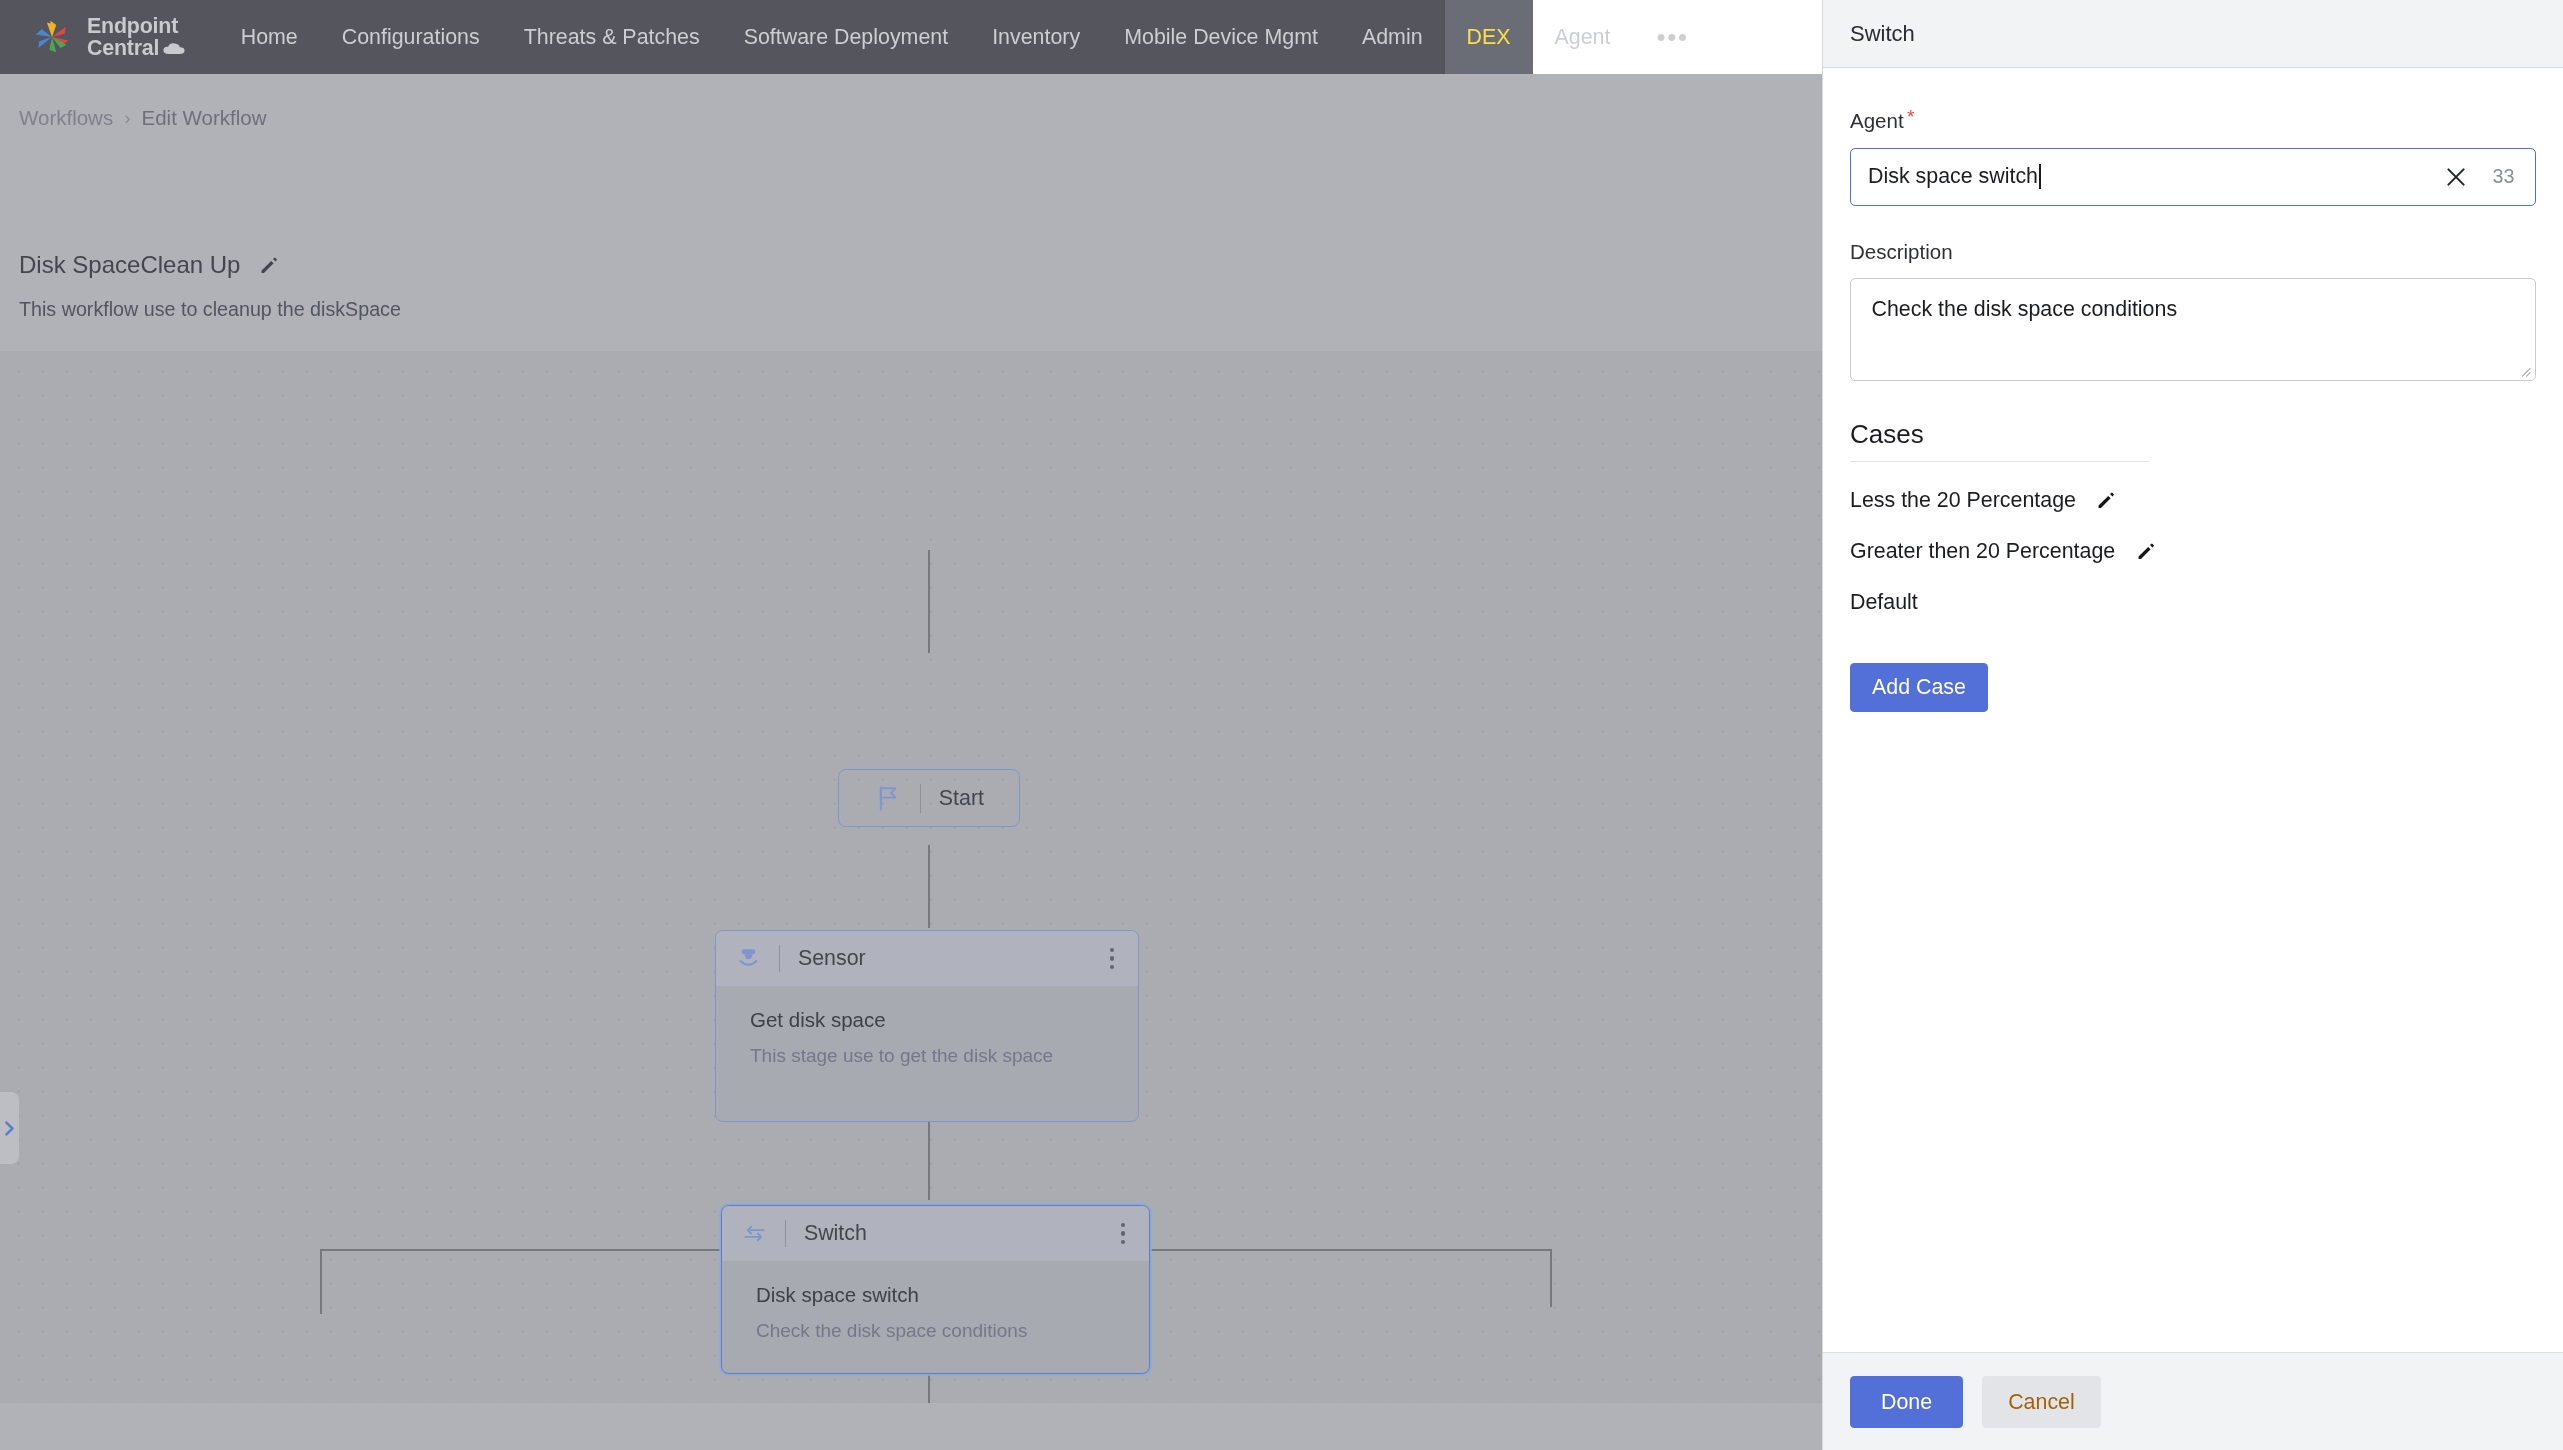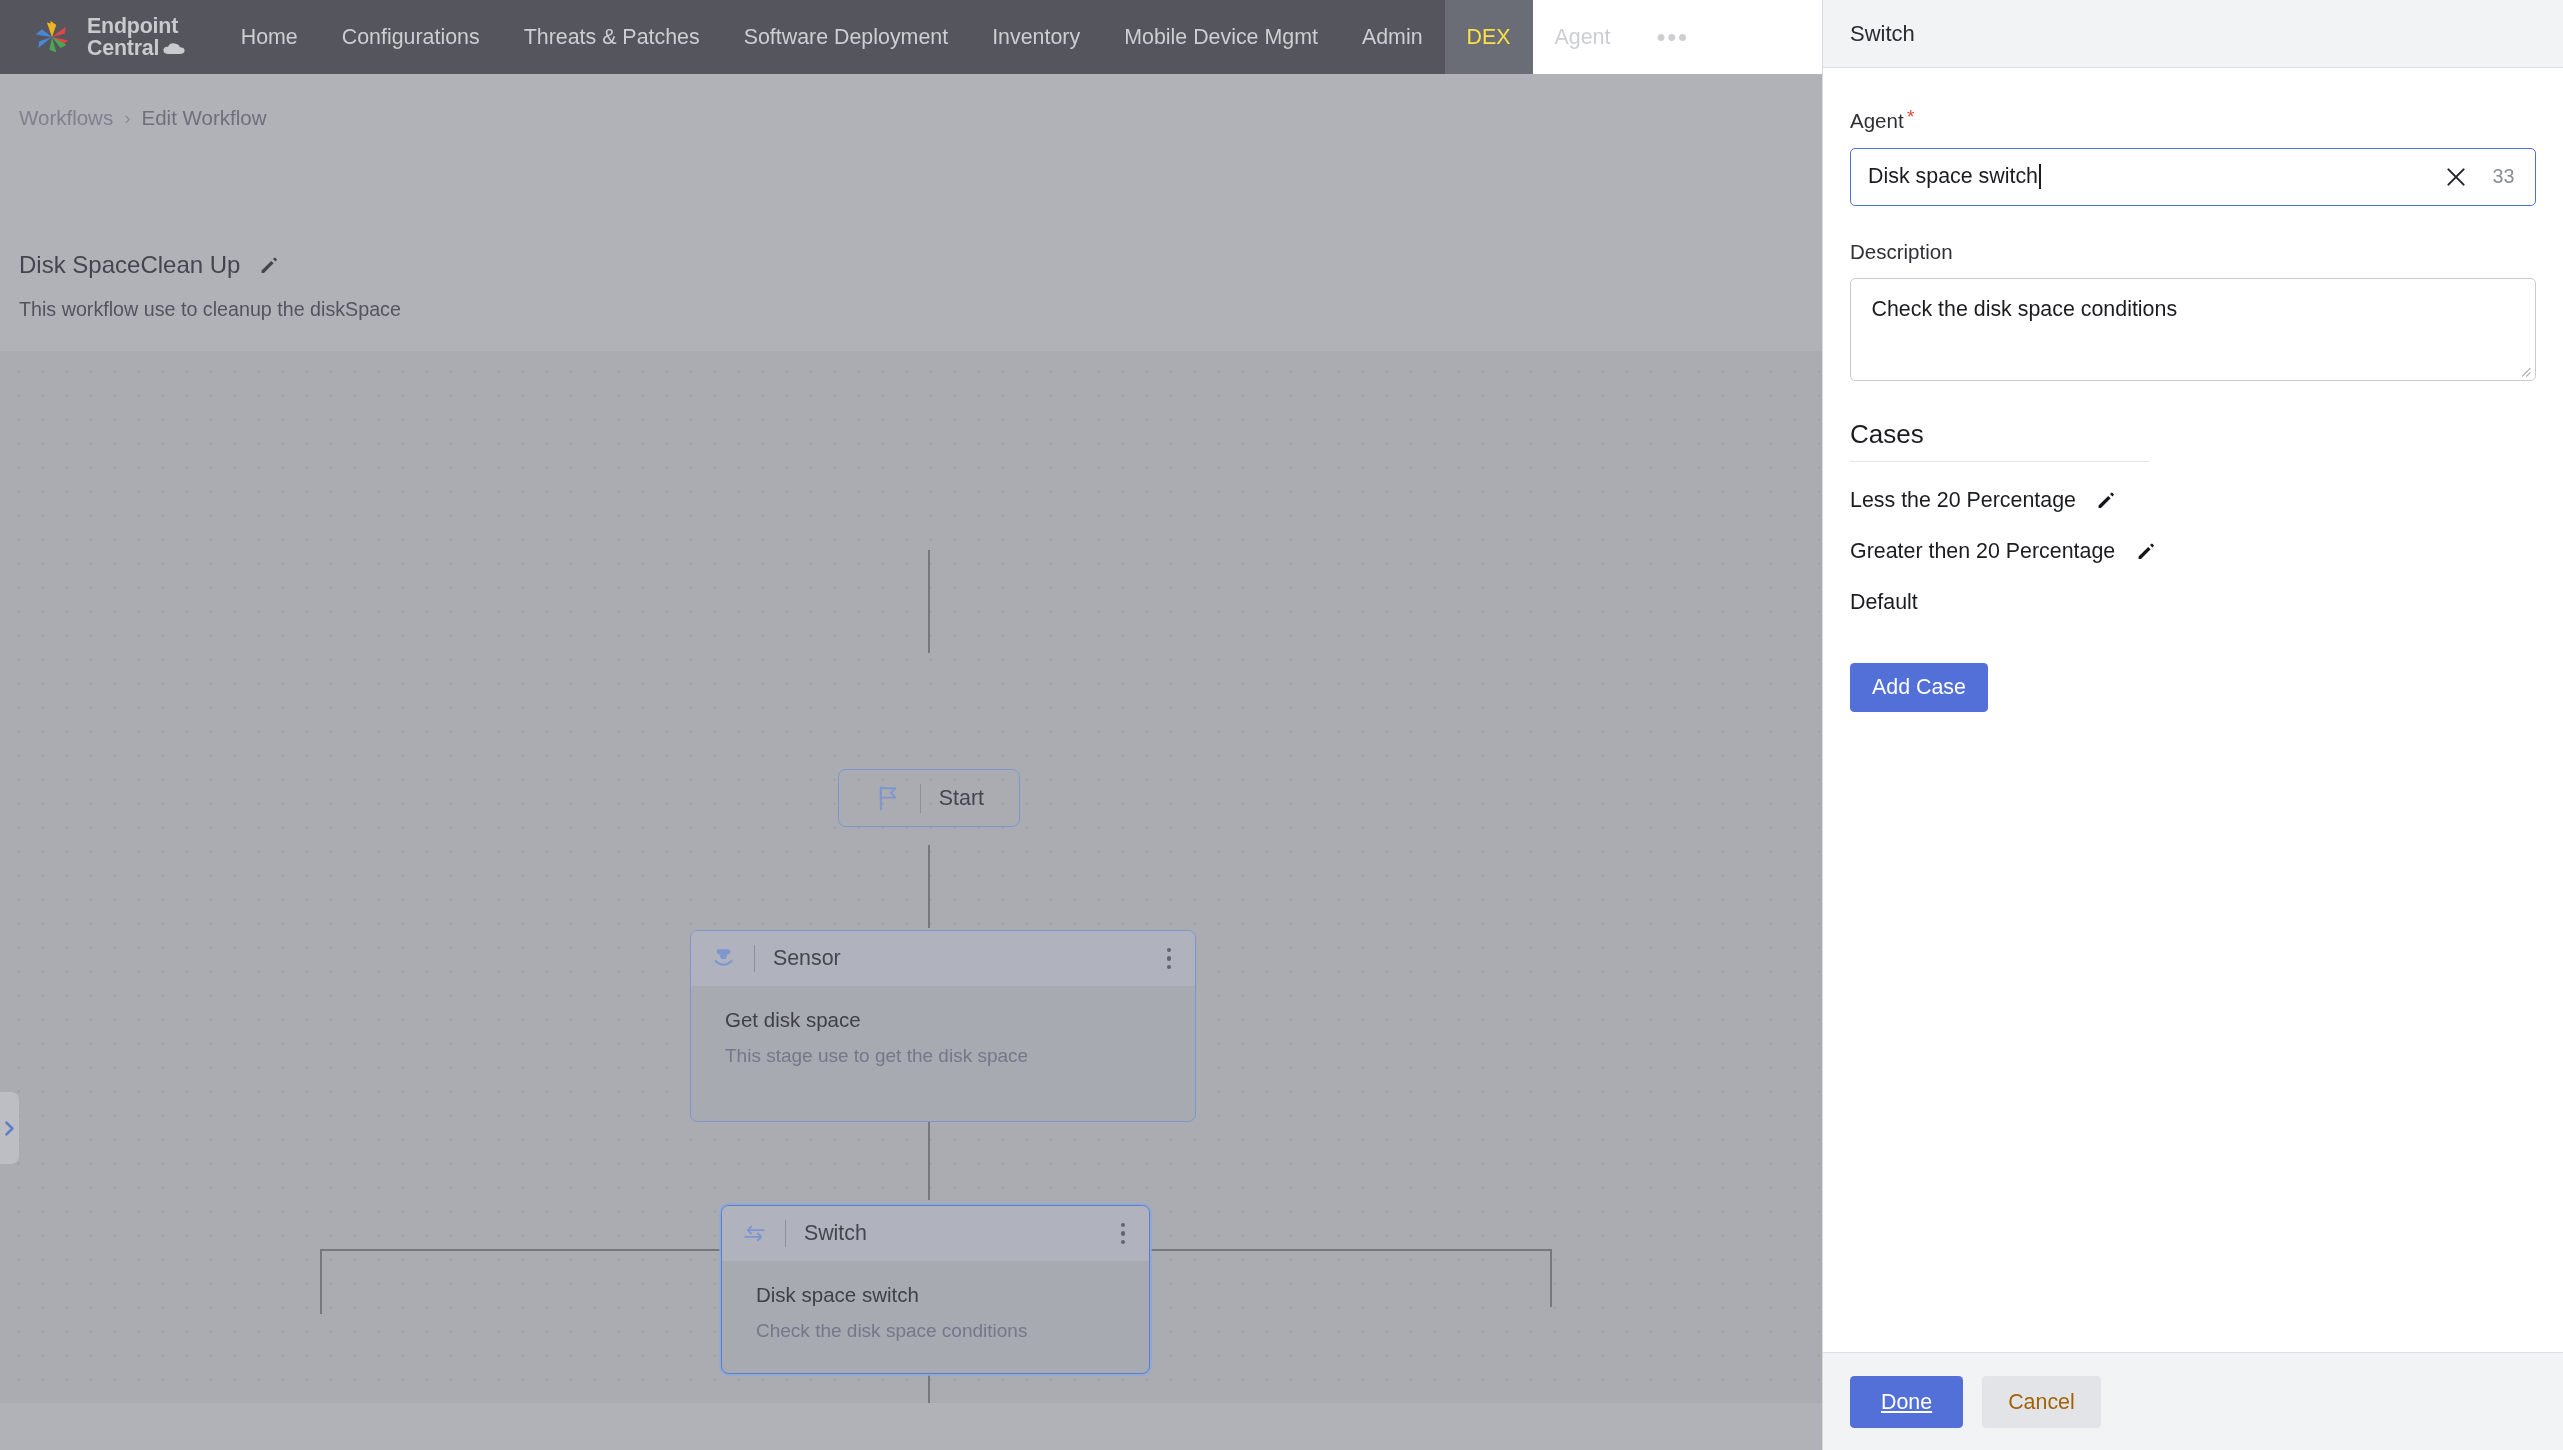--- a/index.html
+++ b/index.html
@@ -116,21 +116,21 @@
     gap: 4.3px; padding: 5.1px; cursor: pointer;
   }
   .kebab i { width: 4.3px; height: 4.3px; border-radius: 50%; background: #62646d; display:block; }
   .card-body { padding: 22px 34px 0 34px; }
   .card-name { font-size: 20.5px; color: #3f4149; margin-bottom: 13px; }
   .card-sub {
     font-size: 19px; color: #75778a;
     white-space: nowrap; overflow: hidden; text-overflow: ellipsis;
   }
 
-  .sensor-card { left: 690px; top: 579px; width: 506px; height: 192px; }
+  .sensor-card { left: 715px; top: 579px; width: 424px; height: 192px; }
   .switch-card { left: 721px; top: 854px; width: 429px; height: 169px; }
 
   
   .conn { position: absolute; background: #76787f; }
 
   
   .panel {
     position: absolute; top: 0; right: 0;
     width: 741px; height: 1451px;
     background: #ffffff;
@@ -195,21 +195,21 @@
   }
 
   .panel-footer {
     height: 99px; background: #f2f3f5;
     border-top: 0.9px solid #dcdde1;
     display: flex; align-items: center; gap: 19px;
     padding-left: 27px;
   }
   .btn-done {
     background: #5370d8; color: #fff; font-size: 21.4px; font-family: inherit;
-    border: none; border-radius: 4.3px; padding: 13.7px 31px; cursor: pointer; text-decoration: underline;
+    border: none; border-radius: 4.3px; padding: 13.7px 31px; cursor: pointer;
   }
   .btn-cancel {
     background: #e3e4e8; color: #a16207; font-size: 21.4px; font-family: inherit;
     border: none; border-radius: 4.3px; padding: 13.7px 26px; cursor: pointer;
   }
 </style>
 </head>
 <body>
 
 <div class="topnav">

